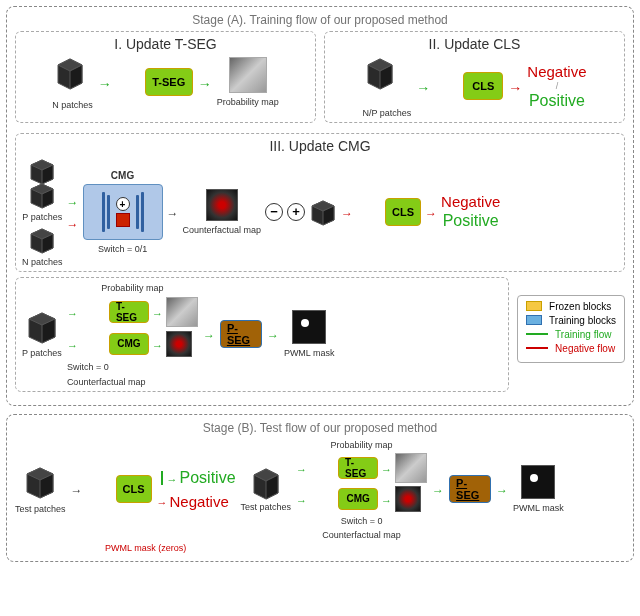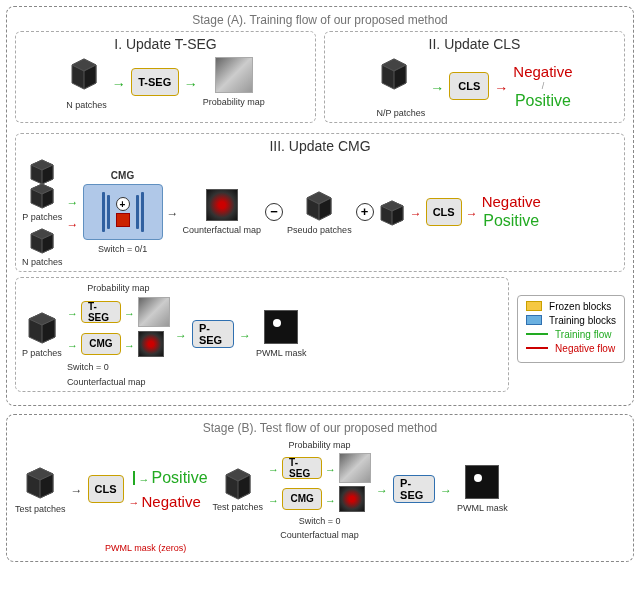--- a/index.html
+++ b/index.html
@@ -74,27 +74,29 @@
       display: flex;
       align-items: center;
       justify-content: center;
       font-size: 11px;
       font-weight: bold;
       flex-shrink: 0;
       padding: 2px 6px;
     }
 
     .box-yellow {
-      background: #e5e5e5;
+      background: #84cc16;
       border: 1.5px solid #c9a000;
+      margin-left: 28px;
     }
 
     .box-blue {
-      background: #e5e5e5;
+      background: #a16207;
       border: 1.5px solid #3070b0;
+      text-decoration: underline;
     }
 
     .label-green { color: #22aa22; font-size: 16px; }
     .label-red { color: #cc0000; font-size: 15px; }
 
     
     .prob-map {
       width: 38px;
       height: 36px;
       background: linear-gradient(135deg, #666 0%, #ccc 50%, #999 100%);
@@ -366,28 +368,20 @@
 
         <div style="color:#333; font-size:12px;">→</div>
 
         <div class="vstack">
           <div class="cf-map"></div>
           <div class="below-label">Counterfactual map</div>
         </div>
 
         <div class="op-circle">−</div>
 
-        <div class="vstack">
-          <svg width="32" height="32">
-            <polygon points="4,25 4,9 16,3 28,9 28,25 16,31" fill="#2a2a2a" stroke="#555" stroke-width="1"></polygon>
-            <polygon points="4,9 16,15 28,9 16,3" fill="#444" stroke="#555" stroke-width="1"></polygon>
-            <polygon points="16,15 28,9 28,25 16,31" fill="#1a1a1a" stroke="#555" stroke-width="1"></polygon>
-          </svg>
-          <div class="below-label">Pseudo patches</div>
-        </div>
 
         <div class="op-circle">+</div>
 
         <div class="vstack">
           <svg width="28" height="28">
             <polygon points="3,22 3,8 14,3 25,8 25,22 14,27" fill="#2a2a2a" stroke="#555" stroke-width="1"></polygon>
             <polygon points="3,8 14,13 25,8 14,3" fill="#444" stroke="#555" stroke-width="1"></polygon>
             <polygon points="14,13 25,8 25,22 14,27" fill="#1a1a1a" stroke="#555" stroke-width="1"></polygon>
           </svg>
         </div>

